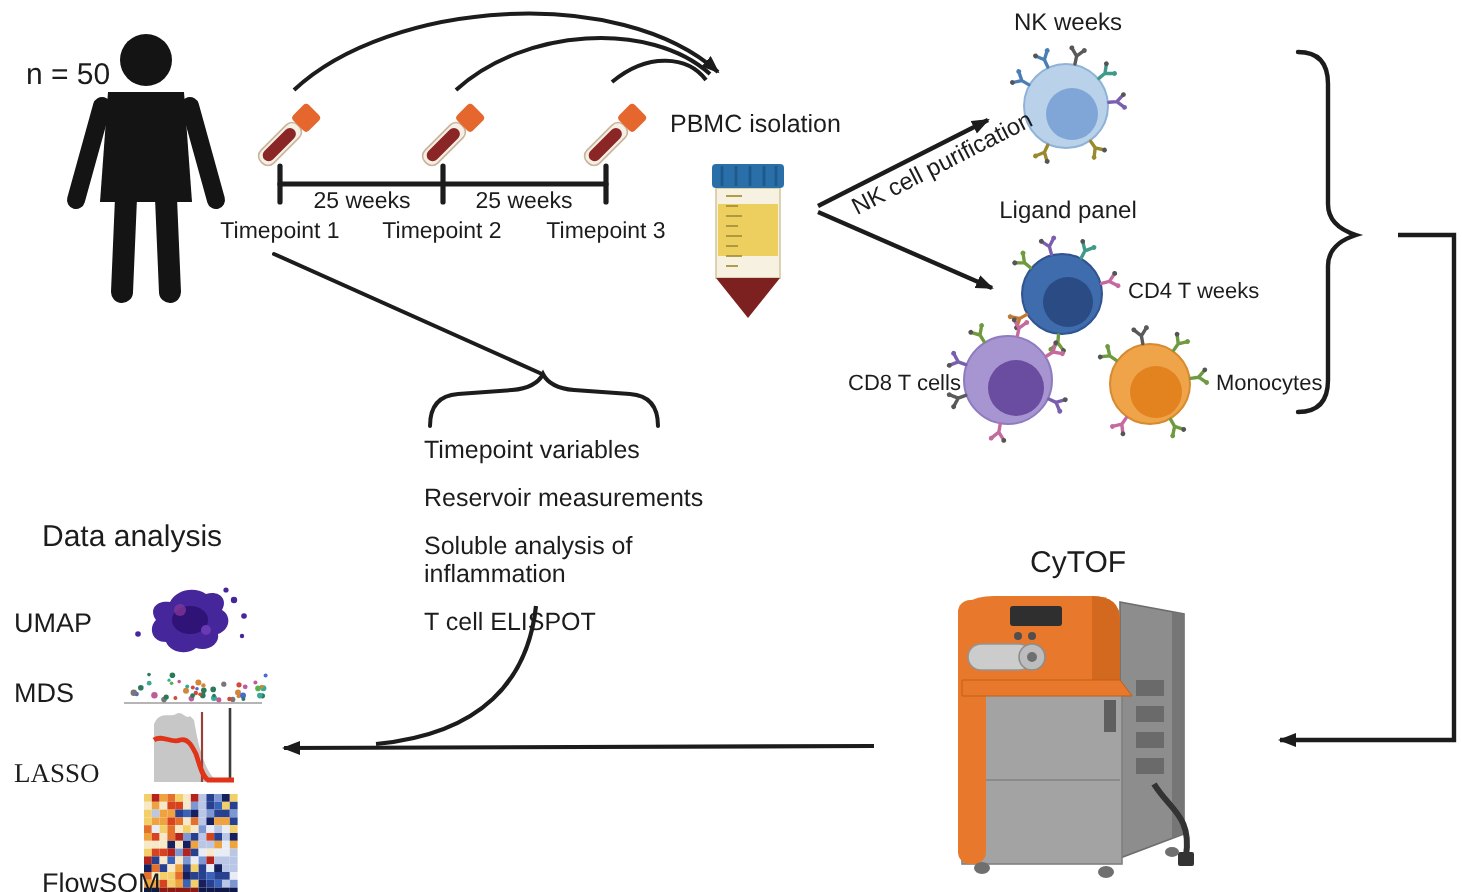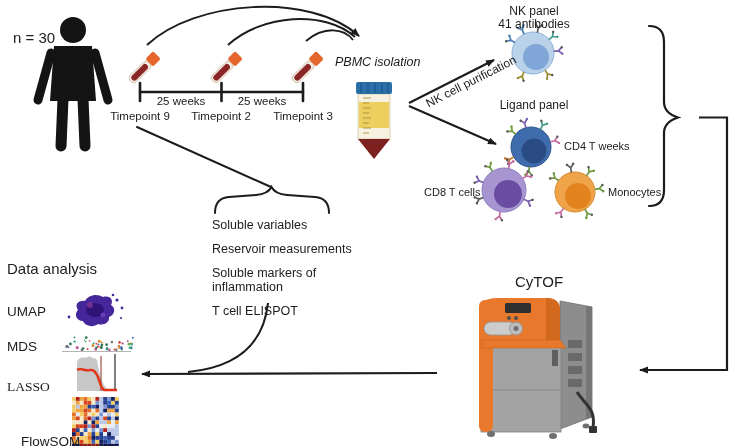--- a/index.html
+++ b/index.html
@@ -519,51 +519,50 @@
         <rect x="114.9" y="420.4" width="3.9" height="3.9" fill="#efa33f"></rect>
         <rect x="114.9" y="424.3" width="3.9" height="3.9" fill="#b9c6e6"></rect>
         <rect x="114.9" y="428.2" width="3.9" height="3.9" fill="#b9c6e6"></rect>
         <rect x="114.9" y="432.1" width="3.9" height="3.9" fill="#b9c6e6"></rect>
         <rect x="114.9" y="436.0" width="3.9" height="3.9" fill="#e8ecf4"></rect>
         <rect x="114.9" y="439.9" width="3.9" height="3.9" fill="#7d97d2"></rect>
         <rect x="114.9" y="443.8" width="3.9" height="3.9" fill="#10184a"></rect>
       </g>
 </svg>
 
-<div class="lbl" style="left:13px;top:30px;font-size:15px;">n = 30</div>
+<div class="lbl" style="left:13px;top:30px;font-size:15px;">n = 50</div>
 
 <div class="lbl wk ctr" style="left:141px;top:95px;">25 weeks</div>
 <div class="lbl wk ctr" style="left:222px;top:95px;">25 weeks</div>
-<div class="lbl tp ctr" style="left:95px;top:110px;">Timepoint 9</div>
+<div class="lbl tp ctr" style="left:95px;top:110px;">Timepoint 1</div>
 <div class="lbl tp ctr" style="left:176px;top:110px;">Timepoint 2</div>
 <div class="lbl tp ctr" style="left:258px;top:110px;">Timepoint 3</div>
 
-<div class="lbl" style="left:335px;top:56px;font-size:12.5px;font-style:italic;">PBMC isolation</div>
+<div class="lbl" style="left:335px;top:56px;font-size:12.5px;">PBMC isolation</div>
 <div class="lbl" style="left:427px;top:98px;font-size:12px;transform:rotate(-27deg);transform-origin:0 50%;">NK cell purification</div>
 
 <div class="lbl panel-lbl" style="left:478px;top:5px;width:112px;">
-  <div>NK panel</div>
-  <div>41 antibodies</div>
+  <div>NK weeks</div>
 </div>
 <div class="lbl panel-lbl" style="left:474px;top:99px;width:120px;">
   <div>Ligand panel</div>
 </div>
 
 <div class="lbl cell-lbl" style="left:564px;top:140px;">CD4 T weeks</div>
 <div class="lbl cell-lbl" style="left:424px;top:186px;">CD8 T cells</div>
 <div class="lbl cell-lbl" style="left:608px;top:186px;">Monocytes</div>
 
 <div class="meas">
-  <div>Soluble variables</div>
+  <div>Timepoint variables</div>
   <div>Reservoir measurements</div>
-  <div class="wrap">Soluble markers of inflammation</div>
+  <div class="wrap">Soluble analysis of inflammation</div>
   <div>T cell ELISPOT</div>
 </div>
 
 <div class="lbl" style="left:515px;top:274px;font-size:15px;">CyTOF</div>
 
-<div class="lbl" style="left:7px;top:261px;font-size:15px;">Data analysis</div>
+<div class="lbl" style="left:21px;top:261px;font-size:15px;">Data analysis</div>
 <div class="lbl" style="left:7px;top:305px;font-size:13.5px;">UMAP</div>
 <div class="lbl" style="left:7px;top:340px;font-size:13.5px;">MDS</div>
 <div class="lbl" style="left:7px;top:380px;font-size:13.5px;font-family:Liberation Serif, serif;">LASSO</div>
 <div class="lbl" style="left:7px;top:435px;font-size:13.5px;margin-left:14px;">FlowSOM</div>
 
 </div>
 
 </body></html>

